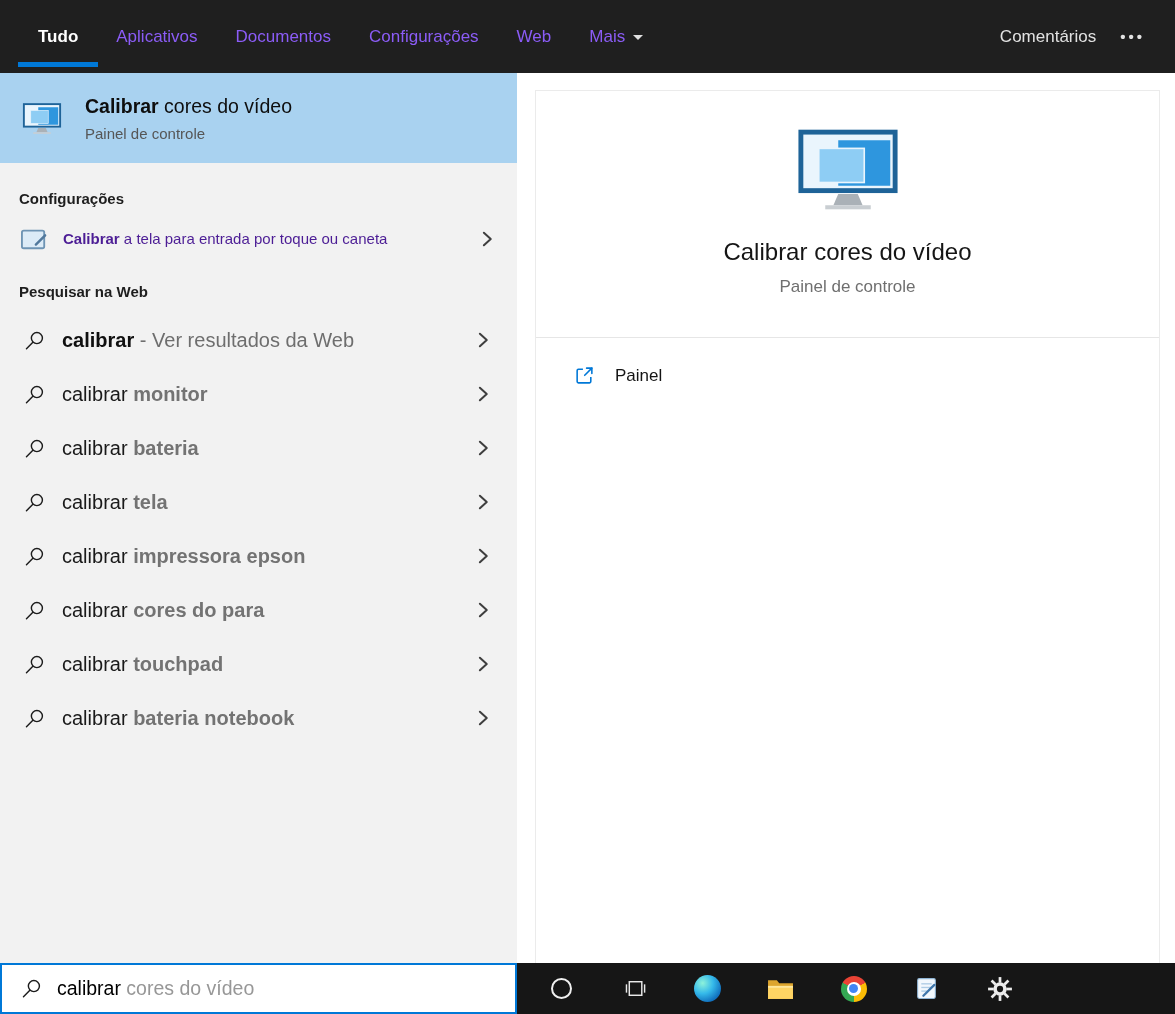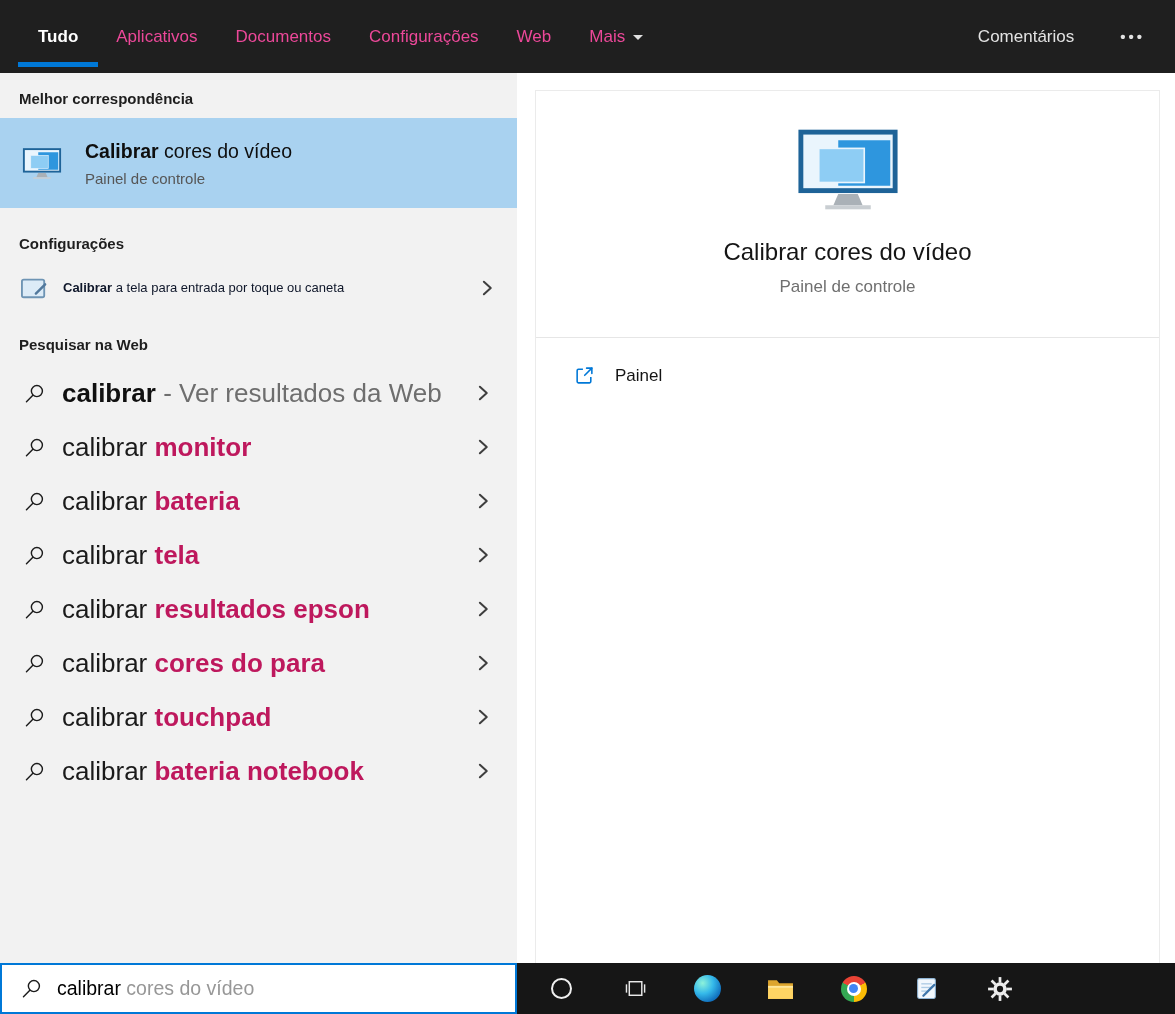--- a/index.html
+++ b/index.html
@@ -10,48 +10,48 @@
     --panel_bg:#f2f2f2;
   }
   *{margin:0;padding:0;box-sizing:border-box;}
   body{font-family:"Liberation Sans", sans-serif;background:#fff;}
   .screen{position:relative;width:1175px;height:1014px;overflow:hidden;background:#fff;}
 
   
   .hdr{position:absolute;top:0;left:0;width:100%;height:73px;background:var(--header_bg);
        display:flex;align-items:center;padding:0 30px 0 38px;}
   .tabs{display:flex;gap:38px;align-items:center;}
-  .tab{font-size:17px;color:#ec4899;cursor:default;position:relative;display:flex;align-items:center;gap:8px;}
+  .tab{font-size:17px;color:#8b5cf6;cursor:default;position:relative;display:flex;align-items:center;gap:8px;}
   .tab.selected{color:#fff;font-weight:bold;}
   .tab.selected::after{content:"";position:absolute;left:-20px;right:-20px;bottom:-20px;height:5px;background:var(--accent);}
   .caret{width:0;height:0;border:5px solid transparent;border-top-color:#e0e0e0;margin-top:6px;}
-  .hdr-right{margin-left:auto;display:flex;align-items:center;gap:46px;}
+  .hdr-right{margin-left:auto;display:flex;align-items:center;gap:24px;}
   .hdr-feedback{font-size:17px;color:#e2e2e2;}
   .hdr-dots{font-size:15px;color:#e2e2e2;font-weight:bold;letter-spacing:3px;}
 
   
   .content{position:absolute;top:73px;left:0;right:0;bottom:51px;background:#fff;}
   .left{position:absolute;left:0;top:0;width:517px;height:100%;background:var(--panel_bg);}
 
   .section-label{font-size:15px;font-weight:bold;color:#1e1e1e;padding:17px 0 11px 19px;}
   .section-label.mt{padding-top:27px;}
   .section-label.web{padding-top:23px;padding-bottom:13px;}
 
   .best-row{height:90px;background:var(--selection);display:flex;align-items:center;padding-left:22px;gap:23px;}
   .best-title{font-size:19.5px;color:#0e0e0e;}
   .best-sub{font-size:15px;color:#565656;margin-top:7px;}
   .b{font-weight:bold;}
 
   .settings-row{display:flex;align-items:center;padding:6px 20px 6px 20px;gap:15px;}
-  .settings-text{font-size:13px;line-height:38px;color:#0f172a;max-width:330px;}
+  .settings-text{font-size:15px;line-height:30px;color:#4c1d95;max-width:330px;}
   .chev{width:20px;height:20px;color:#3e3e3e;margin-left:auto;flex:none;}
 
   .web-row{height:54px;display:flex;align-items:center;padding:0 24px;gap:17px;}
-  .wtext{font-size:26px;color:#1a1a1a;}
-  .web-row .r{font-weight:bold;color:#be185d;}
+  .wtext{font-size:20px;color:#1a1a1a;}
+  .web-row .r{font-weight:bold;color:#737373;}
   .web-row.first .t{font-weight:bold;color:#101010;}
   .web-row.first .r{font-weight:normal;color:#6e6e6e;}
   .mag{width:21px;height:21px;color:#1c1c1c;flex:none;}
 
   
   .card{position:absolute;left:535px;top:17px;width:625px;bottom:0;background:#fff;
         border:1px solid #ebebeb;border-bottom:none;}
   .card-top{display:flex;flex-direction:column;align-items:center;padding:36px 0 40px;
             border-bottom:1px solid #e6e6e6;}
   .card-title{font-size:24px;color:#151515;margin-top:26px;}
@@ -134,21 +134,20 @@
     <div class="hdr-right">
       <span class="hdr-feedback">Comentários</span>
       <span class="hdr-dots">•••</span>
     </div>
   </div>
 
   <div class="content">
 
     <div class="left">
 
-      <div class="section-label">Melhor correspondência</div>
 
       <div class="best-row">
         <svg viewBox="0 0 64 52" width="40" height="33">
             <use href="#i-monitor"></use>
           </svg>
         <div>
           <div class="best-title"><span class="b">Calibrar</span><span> cores do vídeo</span></div>
           <div class="best-sub">Painel de controle</div>
         </div>
       </div>
@@ -204,21 +203,21 @@
         <div class="wtext"><span class="t">calibrar </span><span class="r">tela</span></div>
         <svg class="chev" viewBox="0 0 16 16">
             <use href="#i-chev"></use>
           </svg>
       </div>
 
       <div class="web-row">
         <svg class="mag" viewBox="0 0 22 22">
             <use href="#i-mag"></use>
           </svg>
-        <div class="wtext"><span class="t">calibrar </span><span class="r">resultados epson</span></div>
+        <div class="wtext"><span class="t">calibrar </span><span class="r">impressora epson</span></div>
         <svg class="chev" viewBox="0 0 16 16">
             <use href="#i-chev"></use>
           </svg>
       </div>
 
       <div class="web-row">
         <svg class="mag" viewBox="0 0 22 22">
             <use href="#i-mag"></use>
           </svg>
         <div class="wtext"><span class="t">calibrar </span><span class="r">cores do para</span></div>

